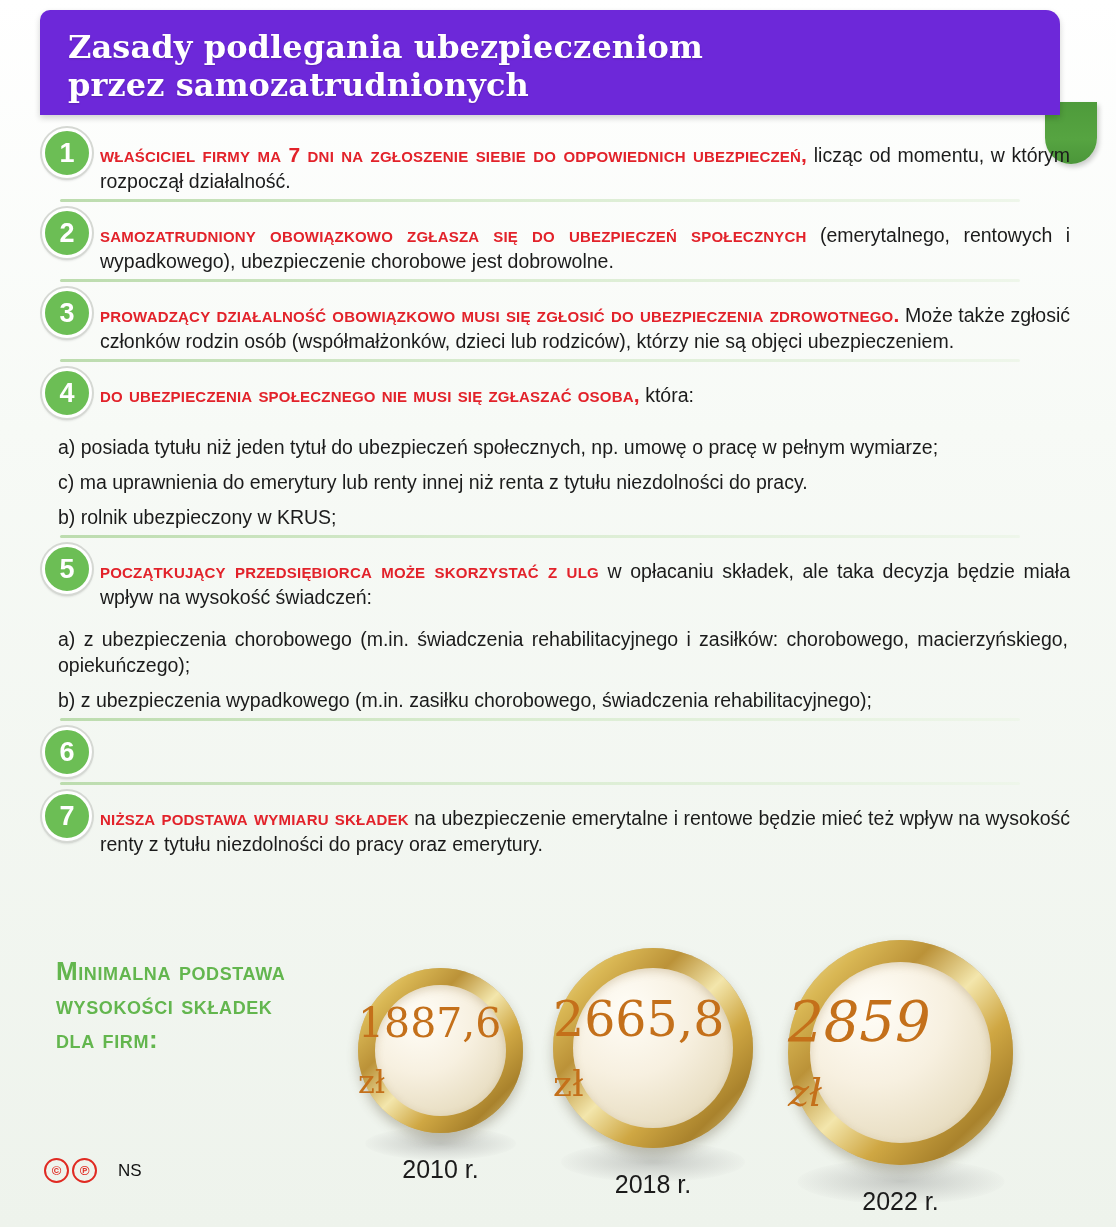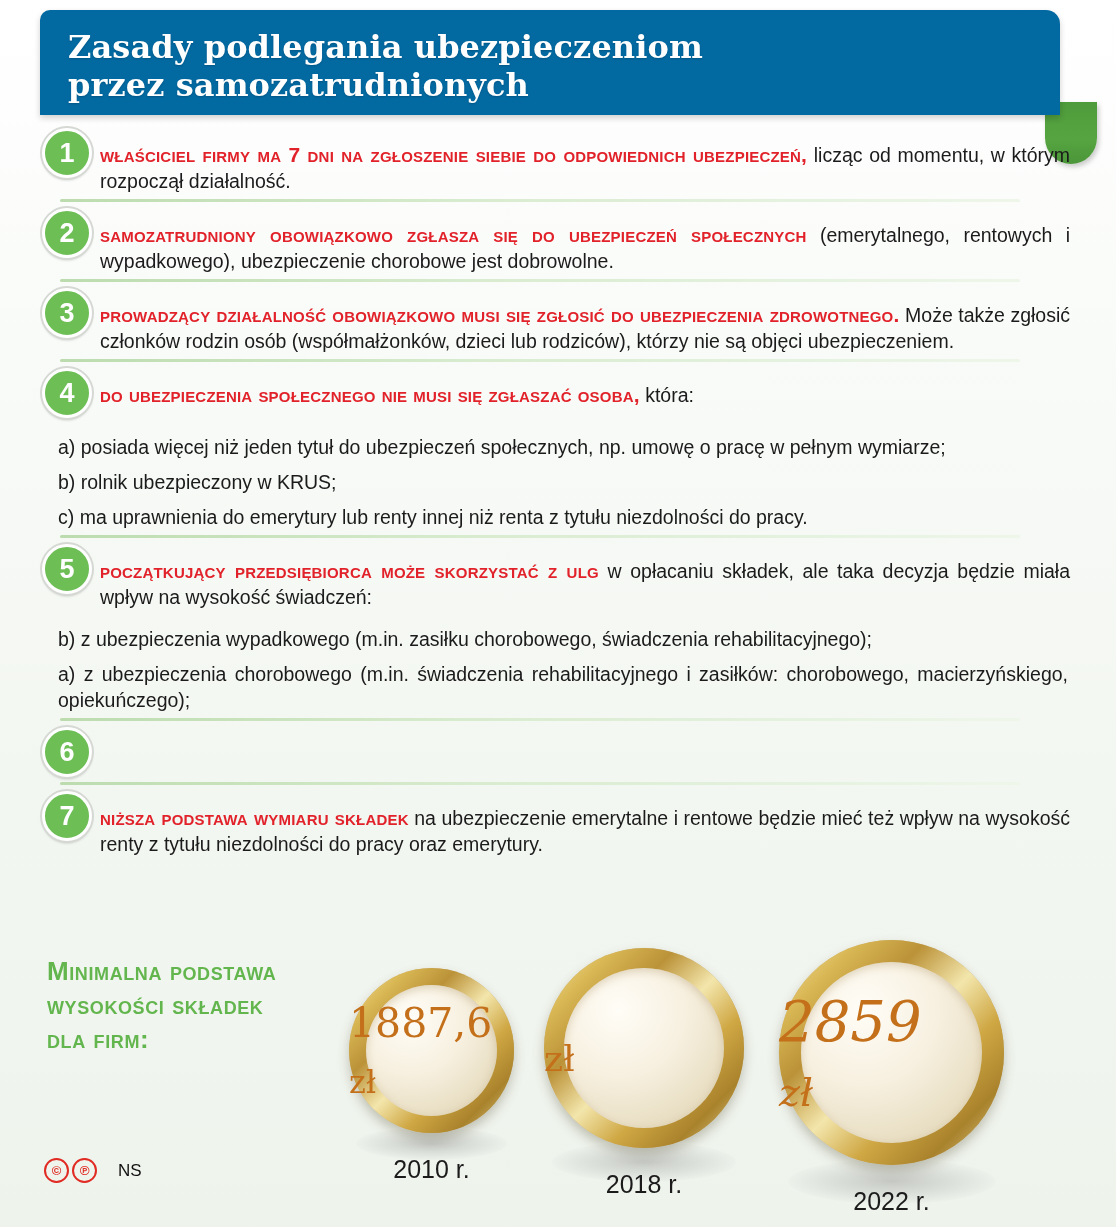--- a/index.html
+++ b/index.html
@@ -8,21 +8,21 @@
     background:linear-gradient(180deg,#ffffff 0%,#f7faf6 35%,#eef3ec 100%);
     font-family:"Liberation Sans",sans-serif;
     position:relative;overflow:hidden;
   }
   .page{position:relative;width:1116px;height:1227px;}
 
   
   .banner-wrap{position:absolute;left:40px;top:10px;width:1035px;height:110px;}
   .banner{
     position:absolute;left:0;top:0;width:1020px;height:105px;
-    background:#0369a1;border-radius:10px 14px 0 0;
+    background:#6d28d9;border-radius:10px 14px 0 0;
     box-shadow:0 3px 6px rgba(0,0,0,.18);
   }
   .banner-tail{
     position:absolute;left:1005px;top:92px;width:52px;height:62px;
     background:linear-gradient(180deg,#4e9b3b 0%,#56a441 60%,#4b9639 100%);
     border-radius:0 0 26px 26px;
     box-shadow:2px 3px 5px rgba(0,0,0,.2);
     z-index:0;
   }
   .banner-title{
@@ -67,21 +67,21 @@
     font-size:21px;letter-spacing:.2px;
   }
   .lead::first-letter{text-transform:uppercase;}
   .sublist{margin:7px 0 0 0;}
   .subitem{
     margin:0 0 0 58px;padding:9px 22px 0 0;
     font-size:19.5px;line-height:26px;color:#1b1b1b;text-align:justify;
   }
 
   
-  .bottom{position:absolute;left:3px;top:948px;width:899px;height:279px;}
+  .bottom{position:absolute;left:12px;top:948px;width:899px;height:279px;}
   .bottom-head{
     position:absolute;left:44px;top:6px;width:360px;
     color:#63b64e;font-weight:bold;font-size:26px;line-height:34px;
     font-variant:small-caps;text-transform:lowercase;letter-spacing:.6px;
     white-space:pre-line;
   }
   .bottom-head::first-letter{text-transform:uppercase;}
 
   .coins{position:absolute;left:336px;top:0;width:780px;height:279px;}
   .coin-group{position:absolute;text-align:center;}
@@ -164,34 +164,34 @@
           <div class="rule-text"><span class="lead">Prowadzący działalność obowiązkowo musi się zgłosić do ubezpieczenia zdrowotnego.</span><span> Może także zgłosić członków rodzin osób (współmałżonków, dzieci lub rodziców), którzy nie są objęci ubezpieczeniem.</span></div>
         </div>
       </div>
       <div class="rule-sep"></div>
       <div class="rule">
         <div class="rule-row">
           <div class="badge">4</div>
           <div class="rule-text"><span class="lead">Do ubezpieczenia społecznego nie musi się zgłaszać osoba,</span><span> która:</span></div>
         </div>
         <div class="sublist">
-          <div class="subitem">a) posiada więcej niż jeden tytuł do ubezpieczeń społecznych, np. umowę o pracę w pełnym wymiarze;</div>
+          <div class="subitem">a) posiada tytułu niż jeden tytuł do ubezpieczeń społecznych, np. umowę o pracę w pełnym wymiarze;</div>
+          <div class="subitem">c) ma uprawnienia do emerytury lub renty innej niż renta z tytułu niezdolności do pracy.</div>
           <div class="subitem">b) rolnik ubezpieczony w KRUS;</div>
-          <div class="subitem">c) ma uprawnienia do emerytury lub renty innej niż renta z tytułu niezdolności do pracy.</div>
         </div>
       </div>
       <div class="rule-sep"></div>
       <div class="rule">
         <div class="rule-row">
           <div class="badge">5</div>
           <div class="rule-text"><span class="lead">Początkujący przedsiębiorca może skorzystać z ulg</span><span> w opłacaniu składek, ale taka decyzja będzie miała wpływ na wysokość świadczeń:</span></div>
         </div>
         <div class="sublist">
+          <div class="subitem">a) z ubezpieczenia chorobowego (m.in. świadczenia rehabilitacyjnego i zasiłków: chorobowego, macierzyńskiego, opiekuńczego);</div>
           <div class="subitem">b) z ubezpieczenia wypadkowego (m.in. zasiłku chorobowego, świadczenia rehabilitacyjnego);</div>
-          <div class="subitem">a) z ubezpieczenia chorobowego (m.in. świadczenia rehabilitacyjnego i zasiłków: chorobowego, macierzyńskiego, opiekuńczego);</div>
         </div>
       </div>
       <div class="rule-sep"></div>
       <div class="rule">
         <div class="rule-row">
           <div class="badge">6</div>
         </div>
       </div>
       <div class="rule-sep"></div>
       <div class="rule">
@@ -216,20 +216,21 @@
               <span class="coin-cur" style="font-size: 32px;">zł</span>
             </div>
           </div>
           <div class="coin-year" style="top: 187px;">2010 r.</div>
         </div>
         <div class="coin-group" style="left: 205px; top: 0px; width: 200px;">
           <div class="coin-shadow" style="width: 184px; height: 40px; top: 194px;"></div>
           <div class="coin" style="width: 200px; height: 200px; --inset: 20px;">
             <div style="position: absolute; z-index: 1; border-radius: 50%; left: 20px; top: 20px; width: 160px; height: 160px; background: radial-gradient(circle at 34% 26%, rgb(255, 253, 247) 0%, rgb(247, 240, 224) 42%, rgb(234, 224, 198) 72%, rgb(220, 207, 174) 100%); box-shadow: rgba(150, 120, 60, 0.28) 0px 3px 8px inset;"></div>
             <div class="coin-inner">
+              <span class="coin-val" style="font-size: 49px;">2665,8</span>
               <span class="coin-cur" style="font-size: 36px;">zł</span>
             </div>
           </div>
           <div class="coin-year" style="top: 222px;">2018 r.</div>
         </div>
         <div class="coin-group" style="left: 440px; top: -8px; width: 225px;">
           <div class="coin-shadow" style="width: 207px; height: 45px; top: 219px;"></div>
           <div class="coin" style="width: 225px; height: 225px; font-style: italic; --inset: 22px;">
             <div style="position: absolute; z-index: 1; border-radius: 50%; left: 22px; top: 22px; width: 181px; height: 181px; background: radial-gradient(circle at 34% 26%, rgb(255, 253, 247) 0%, rgb(247, 240, 224) 42%, rgb(234, 224, 198) 72%, rgb(220, 207, 174) 100%); box-shadow: rgba(150, 120, 60, 0.28) 0px 3px 8px inset;"></div>
             <div class="coin-inner">

